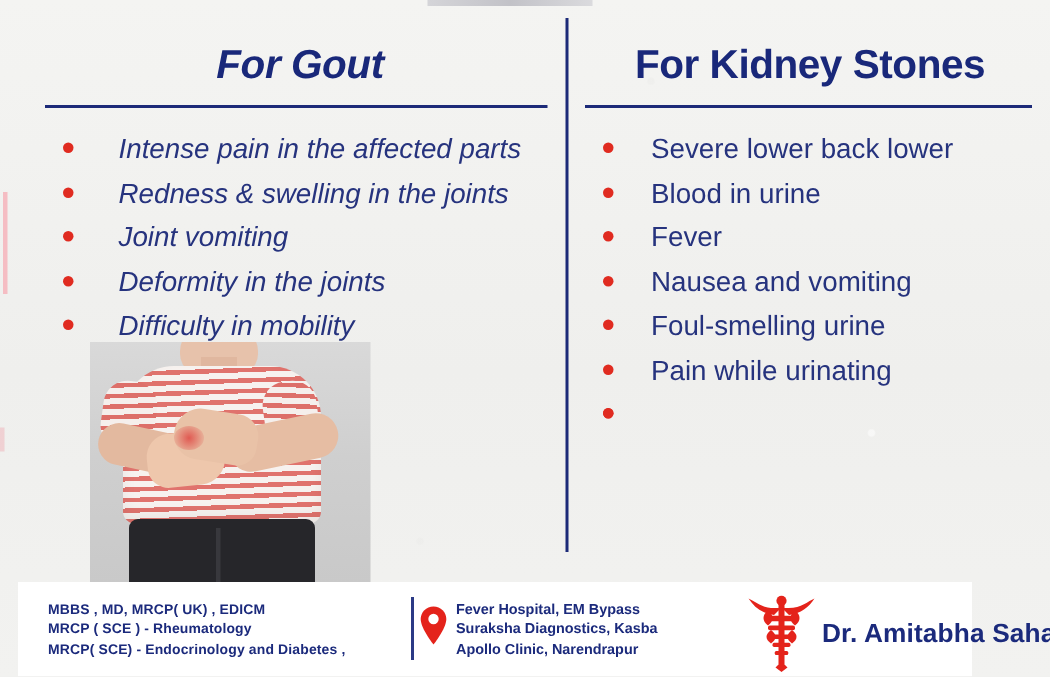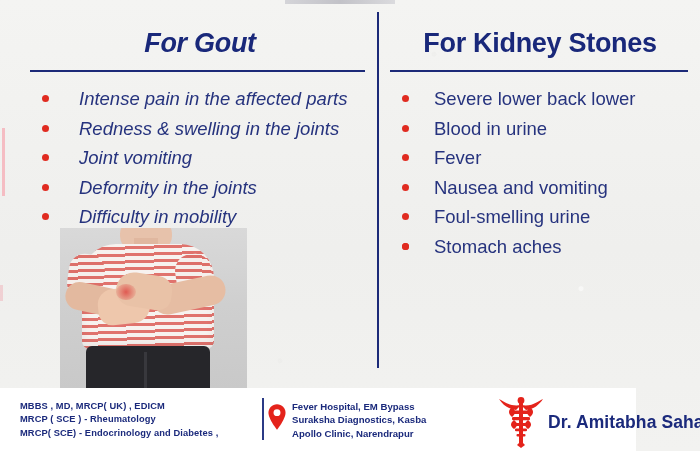--- a/index.html
+++ b/index.html
@@ -131,21 +131,21 @@
   .ph-pants{
     position:absolute;left:26px;top:118px;width:124px;height:46px;
     background:#26262a;border-radius:6px 6px 0 0;
   }
   .ph-pants:after{
     content:"";position:absolute;left:58px;top:6px;width:3px;height:40px;background:#38383d;
   }
 
   
   .footer{
-    position:absolute;left:0;top:388px;width:636px;height:63px;
+    position:absolute;left:12px;top:388px;width:636px;height:63px;
     background:#ffffff;
     text-decoration:underline;
   }
   .fcreds{
     position:absolute;left:20px;top:12px;width:248px;
     color:#1b2a7c;font-size:9.3px;font-weight:700;line-height:13.4px;
     letter-spacing:.1px;
   }
   .fsep{
     position:absolute;left:262px;top:10px;width:1.5px;height:42px;background:#2b3a86;
@@ -221,24 +221,27 @@
       <li>
         <span class="dot"></span>
         <span class="txt">Nausea and vomiting</span>
       </li>
       <li>
         <span class="dot"></span>
         <span class="txt">Foul-smelling urine</span>
       </li>
       <li>
         <span class="dot"></span>
-      </li>
-      <li>
-        <span class="dot"></span>
-        <span class="txt">Stomach aches</span>
+        <span class="txt">Pain while urinating</span>
+      </li>
+      <li>
+        <span class="dot"></span>
+      </li>
+      <li>
+        <span class="dot"></span>
       </li>
     </ul>
   </div>
 
   <div class="photo">
     <div class="ph-head"></div>
     <div class="ph-neck"></div>
     <div class="ph-shirt"></div>
     <div class="ph-sleeveL"></div>
     <div class="ph-sleeveR"></div>

